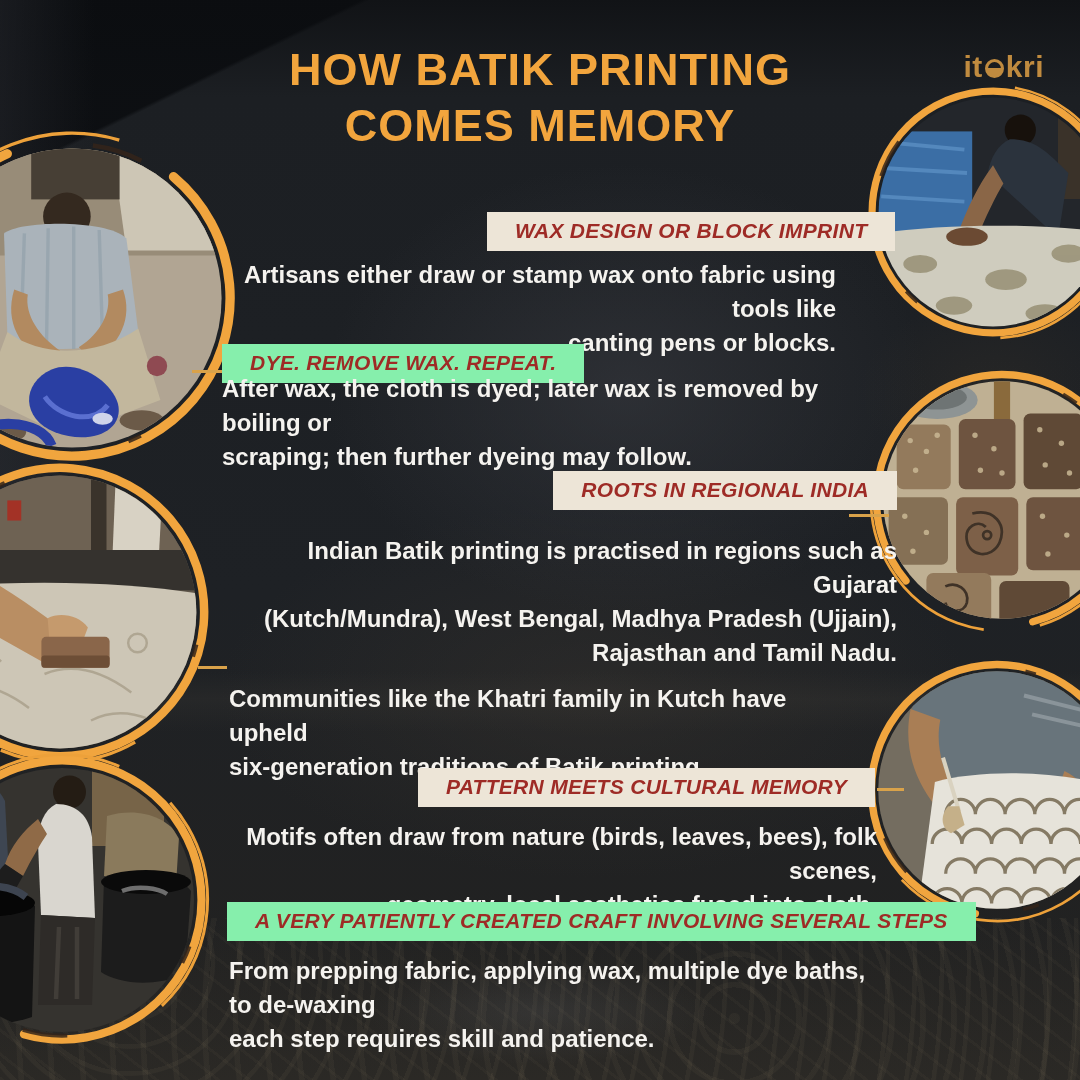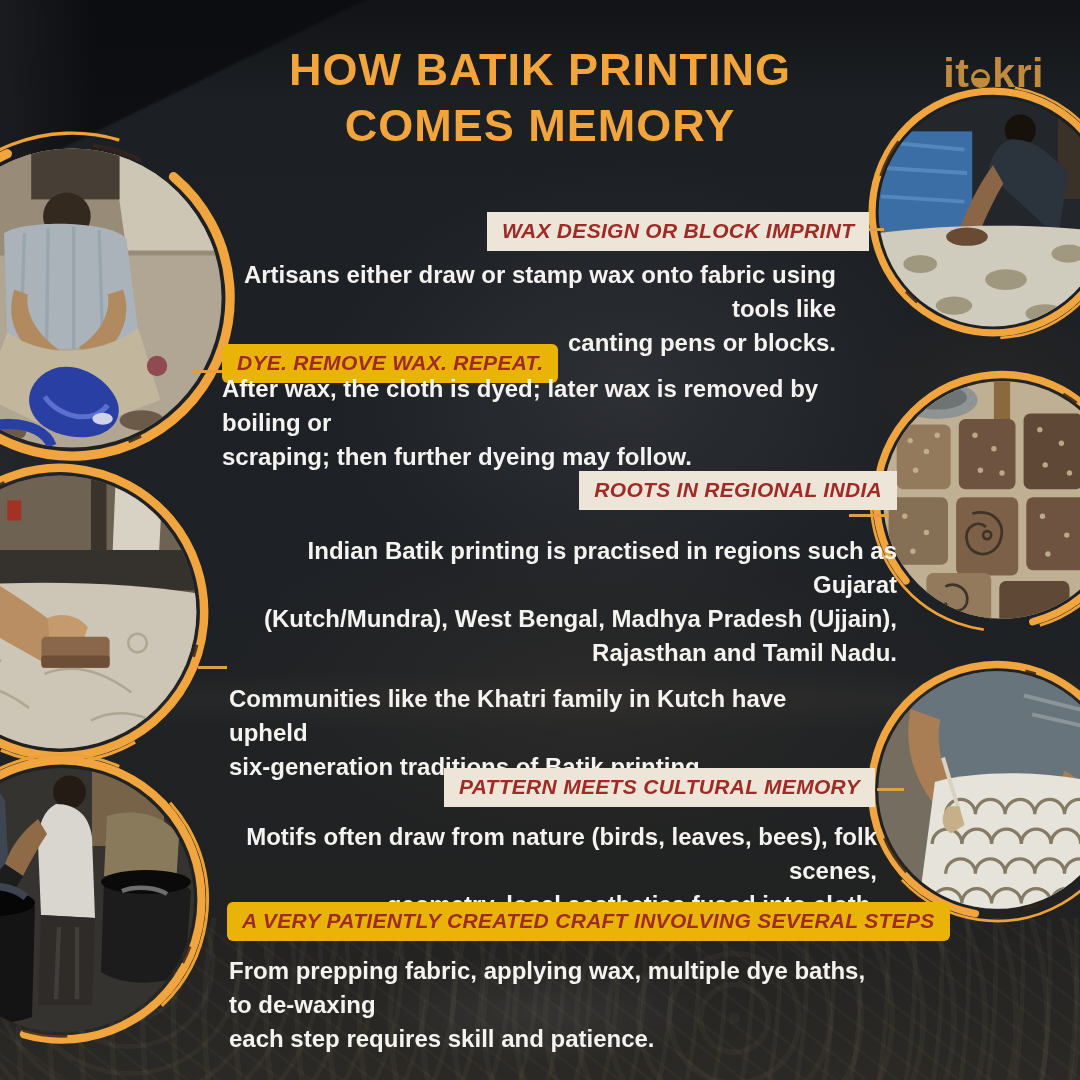--- a/index.html
+++ b/index.html
@@ -32,30 +32,30 @@
       repeating-linear-gradient(38deg, rgba(172,152,116,.045) 0 3px, transparent 3px 19px),
       linear-gradient(180deg, rgba(52,50,45,0), rgba(60,56,49,.32));
   }
   
   .title{
     position:absolute;left:0;right:0;top:42px;margin:0;text-align:center;
     font-size:45px;line-height:1.25;font-weight:800;letter-spacing:1px;
     color:#F2A53D;white-space:pre-line;
   }
   .logo{position:absolute;top:50px;right:36px;display:flex;align-items:baseline;
-    color:#C08B3F;font-size:41px;font-weight:700;letter-spacing:.5px;}
+    color:#C08B3F;font-size:30px;font-weight:700;letter-spacing:.5px;}
   .logo-o{display:inline-block;width:19px;height:19px;border-radius:50%;
     border:3px solid #C08B3F;box-sizing:border-box;margin:0 2px;
     background:linear-gradient(180deg, transparent 46%, #C08B3F 46%);
     transform:translateY(1px);}
   
-  .hbox{position:absolute;padding:7px 15px 8px;font-style:italic;font-weight:800;
+  .hbox{position:absolute;padding:7px 28px 8px;font-style:italic;font-weight:800;
     font-size:21px;letter-spacing:.3px;color:#9E2B26;white-space:nowrap;}
   .hbox.cream{background:#EDE5D7;}
-  .hbox.orange{background:#eab308;border-radius:6px;}
+  .hbox.orange{background:#86efac;}
   .body{position:absolute;margin:0;font-size:24px;font-weight:700;line-height:1.42;
     color:#F5F3EF;white-space:pre-line;}
   .body.al-r{text-align:right;}
   .body.al-l{text-align:left;}
   .conn{position:absolute;height:3px;background:#D9A24A;}
   
   .s1-box{left:487px;top:212px;}  .s1-body{right:244px;width:640px;top:258px;}
   .s2-box{left:222px;top:344px;}  .s2-body{left:222px;width:640px;top:372px;}
   .s3-box{right:183px;top:471px;text-align:center;} .s3-body{right:183px;width:660px;top:534px;}
   .s4-box{left:227px;top:630px;}  .s4-body{left:229px;width:600px;top:682px;}

